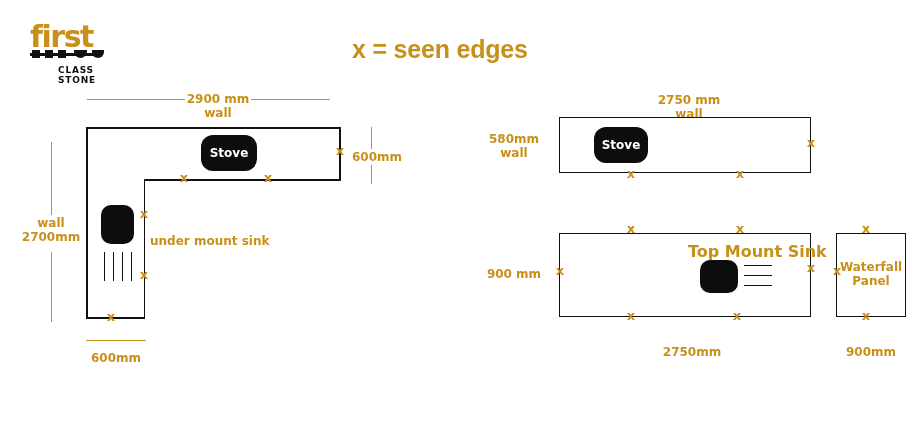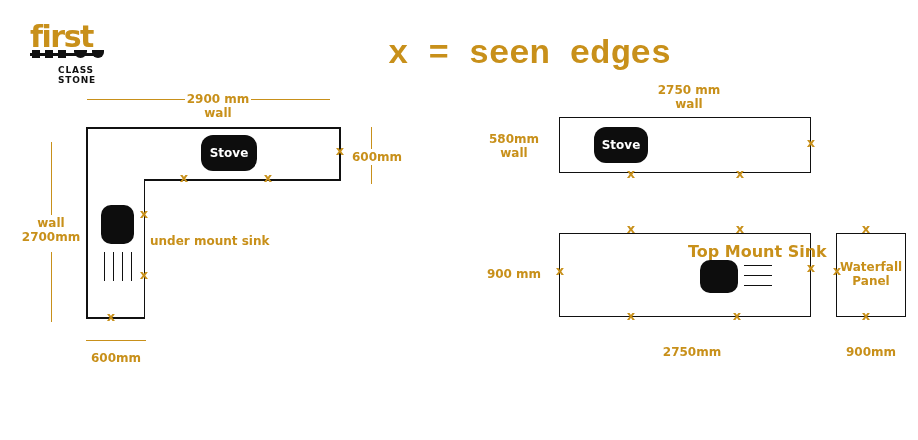--- a/index.html
+++ b/index.html
@@ -59,23 +59,23 @@
     font-size: 9px;
     font-weight: 700;
     letter-spacing: 0.8px;
     color: #111111;
     margin-top: 9px;
     padding-left: 28px;
   }
 
   
   #title {
-    left: 388px; top: 35px;
-    font-family: Liberation Mono, monospace;
-    font-size: 34px;
+    left: 352px; top: 35px;
+    font-family: Liberation Sans, sans-serif;
+    font-size: 25px;
     font-weight: 700;
     color: #C8901A;
     letter-spacing: -0.2px;
     white-space: nowrap;
   }
 
   
   .gold {
     color: #C8901A;
     font-family: "DejaVu Sans", sans-serif;
@@ -204,21 +204,21 @@
   <div class="rule rule-v" style="left:371px; top:117px; height:22px;"></div>
   <div class="rule rule-v" style="left:371px; top:155px; height:19px;"></div>
   <div class="abs gold dim" style="left:352px; top:140px; width:60px; text-align:left;"><span>600mm</span></div>
 
   <div class="rule rule-h" style="left:86px; top:330px; width:60px;"></div>
   <div class="abs gold dim" style="left:86px; top:341px; width:60px;"><span>600mm</span></div>
 </div>
 
 <div class="abs" style="left:0; top:0; width:918px; height:210px;">
 
-  <div class="abs gold dim" style="left:625px; top:83px; width:128px;">
+  <div class="abs gold dim" style="left:625px; top:93px; width:128px;">
     <span>2750 mm</span><br>
     <span>wall</span>
   </div>
 
   <div class="abs gold dim" style="left:478px; top:132px; width:72px;">
     <span>580mm</span><br>
     <span>wall</span>
   </div>
 
   <div class="rect-box" style="left:559px; top:117px; width:252px; height:56px;"></div>

